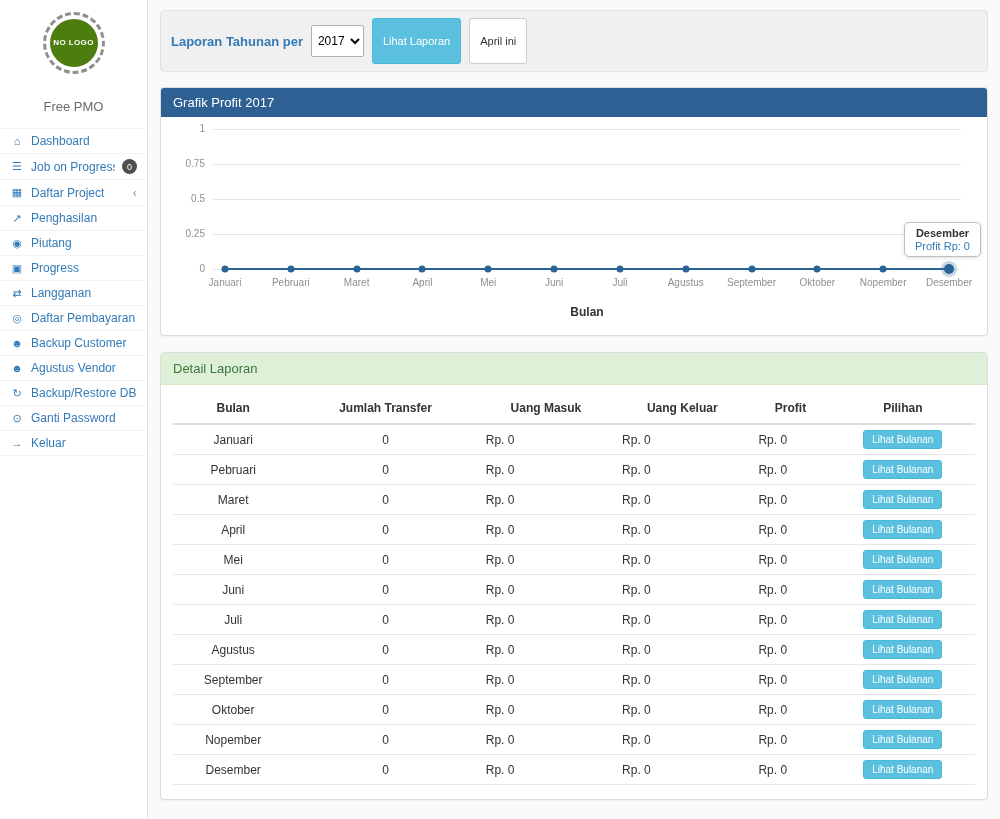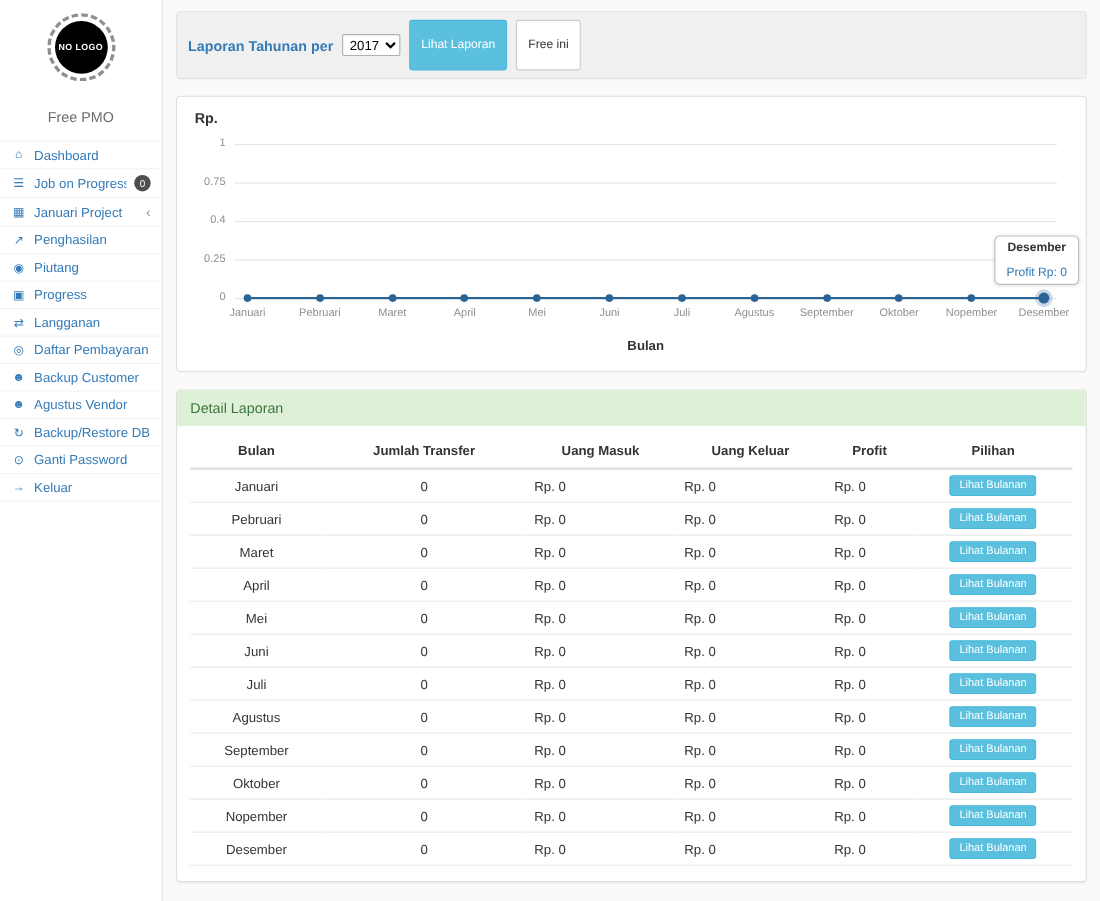--- a/index.html
+++ b/index.html
@@ -4,39 +4,39 @@
 <style>
   *{box-sizing:border-box;margin:0;padding:0}
   html,body{background:#fafafa}
   body{width:1000px;min-height:819px;font-family:"Liberation Sans",sans-serif;color:#333}
   .app{display:flex;width:1000px;min-height:819px}
 
   
   .sidebar{width:148px;flex-shrink:0;background:#fff;border-right:1px solid #e1e1e1}
   .logo-block{padding:12px 0 8px;text-align:center}
   .logo-badge{width:62px;height:62px;margin:0 auto;border-radius:50%;border:3px dashed #8f8f8f;background:#fff;padding:4px}
-  .logo-core{width:100%;height:100%;border-radius:50%;background:#000000;color:#fff;font-size:8px;font-weight:bold;line-height:1.15;display:flex;align-items:center;justify-content:center;text-align:center;letter-spacing:.4px}
+  .logo-core{width:100%;height:100%;border-radius:50%;background:#4d7c0f;color:#fff;font-size:8px;font-weight:bold;line-height:1.15;display:flex;align-items:center;justify-content:center;text-align:center;letter-spacing:.4px}
   .brand{margin-top:25px;font-size:13px;color:#6b6b6b}
   .nav{margin-top:6px}
   .nav-item{display:flex;align-items:center;gap:7px;padding:5px 10px;font-size:12px;color:#337ab7;border-top:1px solid #f3f3f3;cursor:pointer}
   .nav-item:last-child{border-bottom:1px solid #f3f3f3}
   .nav-icon{width:14px;text-align:center;font-size:11px;color:#337ab7;flex-shrink:0}
   .nav-label{flex:1;white-space:nowrap;overflow:hidden}
   .nav-badge{min-width:15px;height:15px;border-radius:50%;background:#4f4f4f;color:#fff;font-size:9px;display:flex;align-items:center;justify-content:center;flex-shrink:0}
   .nav-chevron{color:#9a9a9a;font-size:13px;flex-shrink:0}
 
   
   .main{flex:1;padding:10px 12px 0;min-width:0}
   .breadcrumb{background:#f0f0f0;border-radius:3px;padding:7px 12px;font-size:12px;margin-bottom:14px}
   .bc-link{color:#337ab7;cursor:pointer}
   .bc-sep{color:#999;margin:0 6px}
   .bc-current{color:#777}
   .filter-bar{background:#f0f0f0;border:1px solid #e2e2e2;border-radius:4px;padding:7px 10px;margin-bottom:15px;display:flex;align-items:center;gap:8px}
   .filter-label{color:#337ab7;font-weight:bold;font-size:13px}
-  .year-select{height:20px;font-size:12px;border:1px solid #b0b0b0;border-radius:2px;background:#fff;padding:1px 2px;font-family:inherit}
+  .year-select{height:32px;font-size:12px;border:1px solid #b0b0b0;border-radius:2px;background:#fff;padding:1px 2px;font-family:inherit}
   .btn{font-size:11px;padding:16px 10px;border-radius:3px;cursor:pointer;font-family:inherit}
   .btn-info{background:#5bc0de;border:1px solid #46b8da;color:#fff}
   .btn-default{background:#fff;border:1px solid #ccc;color:#333}
   .btn-xs{font-size:10px;padding:3px 8px}
 
   .panel{background:#fff;border:1px solid #ddd;border-radius:4px;box-shadow:0 1px 1px rgba(0,0,0,.04);margin-bottom:16px}
   .panel-heading-primary{background:#2e6094;color:#fff;font-size:13px;padding:7px 12px;border-radius:3px 3px 0 0}
   .panel-heading-success{background:#dff0d8;color:#3c763d;font-size:13px;padding:8px 12px;border-bottom:1px solid #d6e9c6;border-radius:3px 3px 0 0}
 
   
@@ -45,21 +45,21 @@
   .chart-plot{position:relative;height:140px;margin-left:36px;margin-bottom:36px}
   .gridline{position:absolute;left:0;right:0;height:1px;background:#e4e4e4}
   .ytick{position:absolute;left:-42px;width:34px;text-align:right;font-size:10px;color:#8f8f8f}
   .xtick{position:absolute;transform:translateX(-50%);font-size:10px;color:#8f8f8f;white-space:nowrap}
   .dataline{position:absolute;height:2px;background:#2a6496}
   .point{position:absolute;width:7px;height:7px;border-radius:50%;background:#2a6496;transform:translate(-50%,-50%);cursor:pointer}
   .point.hl{width:10px;height:10px;box-shadow:0 0 0 3px rgba(42,100,150,.25)}
   .chart-xlabel{text-align:center;margin-left:36px;font-size:12px;font-weight:bold;color:#333}
   .chart-tooltip{position:absolute;right:-20px;bottom:12px;background:#fff;border:1px solid #bdbdbd;border-radius:5px;padding:4px 10px;text-align:center;box-shadow:0 1px 4px rgba(0,0,0,.12);z-index:5}
   .tt-title{font-size:11px;font-weight:bold;color:#333}
-  .tt-value{font-size:11px;color:#337ab7;margin-top:11px}
+  .tt-value{font-size:11px;color:#337ab7;margin-top:1px}
 
   
   .detail-body{padding:8px 12px 14px}
   table.report{width:100%;border-collapse:collapse;font-size:12px;table-layout:fixed}
   .report th{font-weight:bold;color:#333;padding:8px;border-bottom:2px solid #ddd}
   .report td{padding:5px 8px;border-bottom:1px solid #e9e9e9;color:#333}
   .c-center{text-align:center}
   .c-right{}
   .col-bulan{width:15%}.col-transfer{width:23%}.col-masuk{width:17%}.col-keluar{width:17%}.col-profit{width:10%}.col-pilihan{width:18%}
 </style>
@@ -80,21 +80,21 @@
           <span class="nav-icon">⌂</span>
           <span class="nav-label">Dashboard</span>
         </div>
         <div class="nav-item">
           <span class="nav-icon">☰</span>
           <span class="nav-label">Job on Progress</span>
           <span class="nav-badge">0</span>
         </div>
         <div class="nav-item">
           <span class="nav-icon">▦</span>
-          <span class="nav-label">Januari Project</span>
+          <span class="nav-label">Daftar Project</span>
           <span class="nav-chevron">‹</span>
         </div>
         <div class="nav-item">
           <span class="nav-icon">↗</span>
           <span class="nav-label">Penghasilan</span>
         </div>
         <div class="nav-item">
           <span class="nav-icon">◉</span>
           <span class="nav-label">Piutang</span>
         </div>
@@ -135,37 +135,37 @@
 
   <main class="main">
 
 
     <div class="filter-bar">
       <span class="filter-label">Laporan Tahunan per</span>
       <select class="year-select">
         <option>2017</option>
       </select>
       <button class="btn btn-info">Lihat Laporan</button>
-      <button class="btn btn-default">Free ini</button>
+      <button class="btn btn-default">April ini</button>
     </div>
 
     <section class="panel">
+      <div class="panel-heading-primary">Grafik Profit 2017</div>
       <div class="chart-body">
-        <div class="chart-ylabel">Rp.</div>
         <div class="chart-plot">
           <div class="chart-tooltip">
             <div class="tt-title">Desember</div>
             <div class="tt-value">Profit Rp: 0</div>
           </div>
         <div class="gridline" style="top: 140px;"></div>
             <div class="ytick" style="top: 134px;">0</div>
             <div class="gridline" style="top: 105px;"></div>
             <div class="ytick" style="top: 99px;">0.25</div>
             <div class="gridline" style="top: 70px;"></div>
-            <div class="ytick" style="top: 64px;">0.4</div>
+            <div class="ytick" style="top: 64px;">0.5</div>
             <div class="gridline" style="top: 35px;"></div>
             <div class="ytick" style="top: 29px;">0.75</div>
             <div class="gridline" style="top: 0px;"></div>
             <div class="ytick" style="top: -6px;">1</div>
             <div class="dataline" style="left: 12px; width: 724px; top: 139px;"></div>
             <div class="point" style="left: 12px; top: 140px;"></div>
             <div class="xtick" style="left: 12px; top: 148px;">Januari</div>
             <div class="point" style="left: 77.8182px; top: 140px;"></div>
             <div class="xtick" style="left: 77.8182px; top: 148px;">Pebruari</div>
             <div class="point" style="left: 143.636px; top: 140px;"></div>

